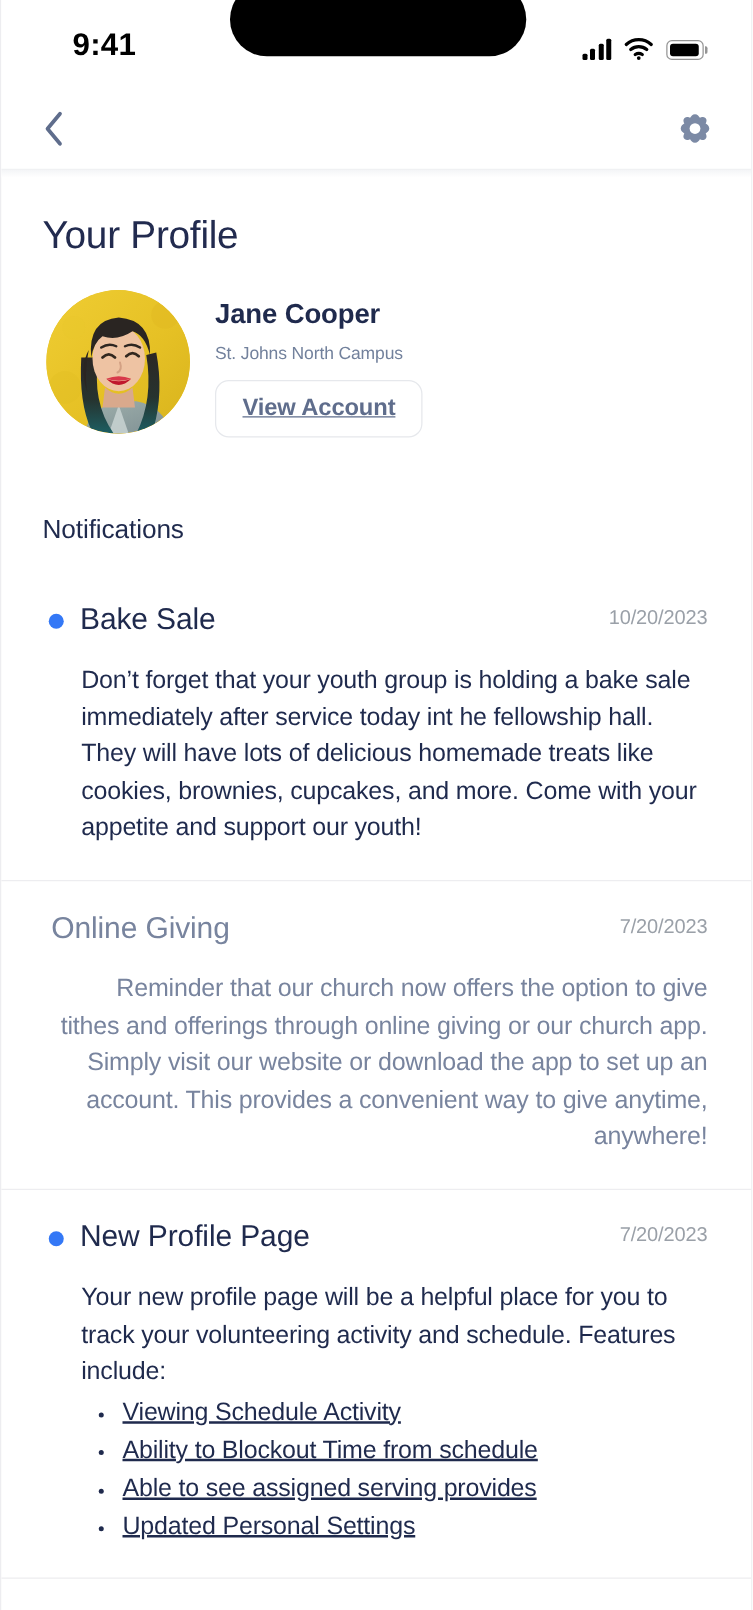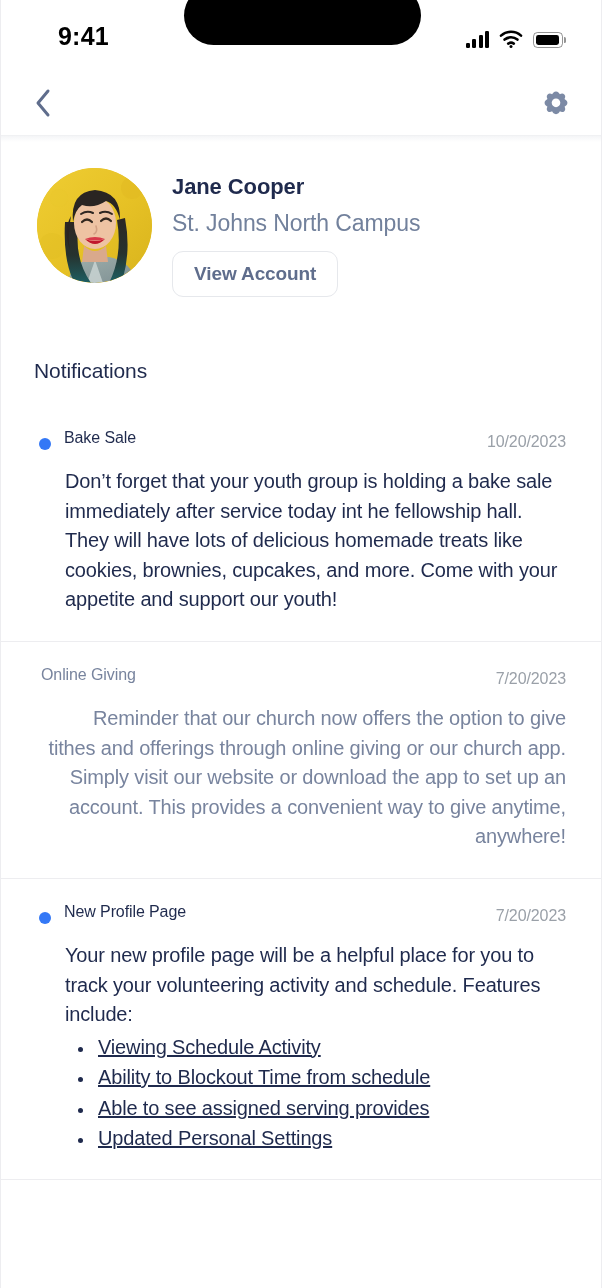--- a/index.html
+++ b/index.html
@@ -150,36 +150,37 @@
     padding-top: 6px;
   }
   .profile-name {
     font-size: 22px;
     font-weight: bold;
     color: #1f2a4d;
     letter-spacing: -0.1px;
   }
   .profile-campus {
     margin-top: 10px;
-    font-size: 23px;
+    font-size: 14px;
     color: #72819c;
     letter-spacing: -0.1px;
   }
   .view-account-btn {
     margin-top: 14px;
     padding: 11px 21px;
     font-family: "Liberation Sans", sans-serif;
     font-size: 19px;
     font-weight: bold;
     color: #5f6d8c;
     background: #ffffff;
     border: 1px solid #e6e8ec;
     border-radius: 11px;
     cursor: pointer;
     letter-spacing: -0.1px;
+    text-decoration: underline;
   }
 
   
   .notifications-title {
     margin: 62px 0 0 33px;
     font-size: 21px;
     font-weight: normal;
     color: #1f2a4d;
     letter-spacing: -0.1px;
   }
@@ -199,21 +200,21 @@
   }
   .unread-dot {
     position: absolute;
     left: 3px;
     top: 9px;
     width: 12px; height: 12px;
     border-radius: 50%;
     background: #3478f6;
   }
   .notif-title {
-    font-size: 16px;
+    font-size: 24px;
     color: #1f2a4d;
     letter-spacing: -0.1px;
   }
   .notif-item.unread .notif-title { margin-left: 28px; }
   .notif-item.read  .notif-title { margin-left: 5px; color: #78849e; }
 
   .notif-date {
     position: absolute;
     right: 0;
     top: 4px;
@@ -294,20 +295,21 @@
       <span>
         <svg width="30" height="30" viewBox="0 0 32 32">
           <path fill="#7c8aa5" d="M16 1.6c2.2 0 3.4 1.9 4.2 3.1.9-.5 3-1.5 4.7.2s.7 3.8.2 4.7c1.2.8 3.1 2 3.1 4.2s-1.9 3.4-3.1 4.2c.5.9 1.5 3-.2 4.7s-3.8.7-4.7.2c-.8 1.2-2 3.1-4.2 3.1s-3.4-1.9-4.2-3.1c-.9.5-3 1.5-4.7-.2s-.7-3.8-.2-4.7c-1.2-.8-3.1-2-3.1-4.2s1.9-3.4 3.1-4.2c-.5-.9-1.5-3 .2-4.7s3.8-.7 4.7-.2c.8-1.2 2-3.1 4.2-3.1z" transform="translate(0,2)"></path>
           <circle cx="16" cy="15.8" r="4.6" fill="#ffffff"></circle>
         </svg>
       </span>
     </button>
   </div>
   <div class="nav-shadow"></div>
 
+  <h1 class="page-title">Your Profile</h1>
 
   <div class="profile-row">
     <div class="avatar">
       <svg viewBox="0 0 115 115" preserveAspectRatio="xMidYMid slice">
         <defs>
           <clipPath id="circ">
               <circle cx="57.5" cy="57.5" r="57.5"></circle>
             </clipPath>
           <linearGradient id="wall" x1="0" y1="0" x2="1" y2="1">
             <stop offset="0%" stop-color="#efcd33"></stop>

